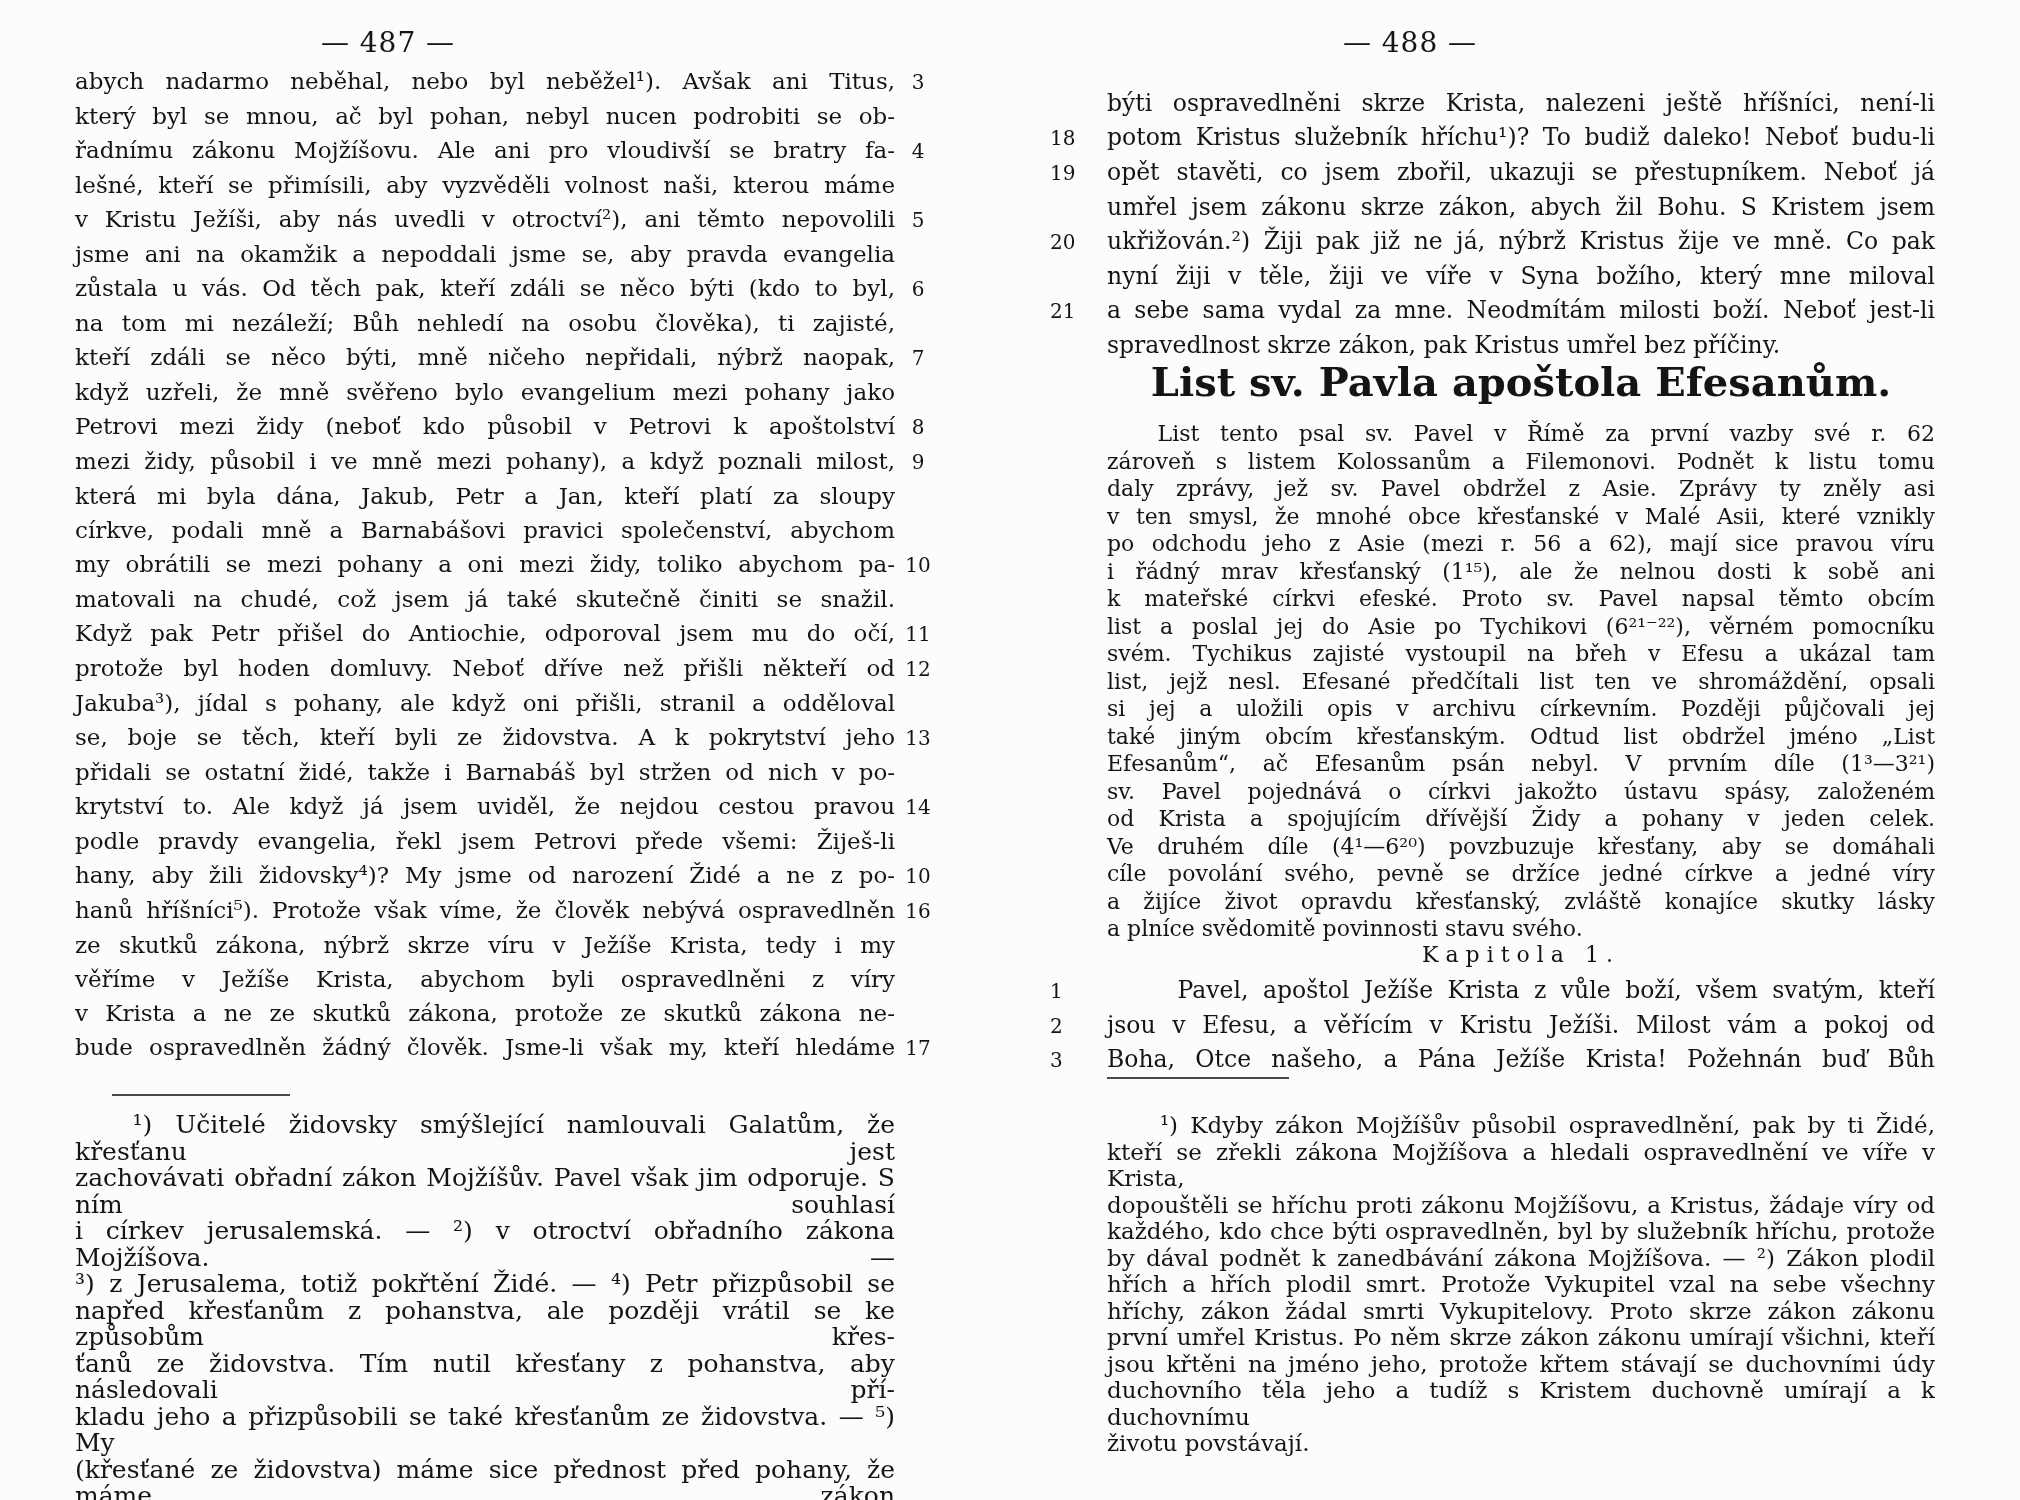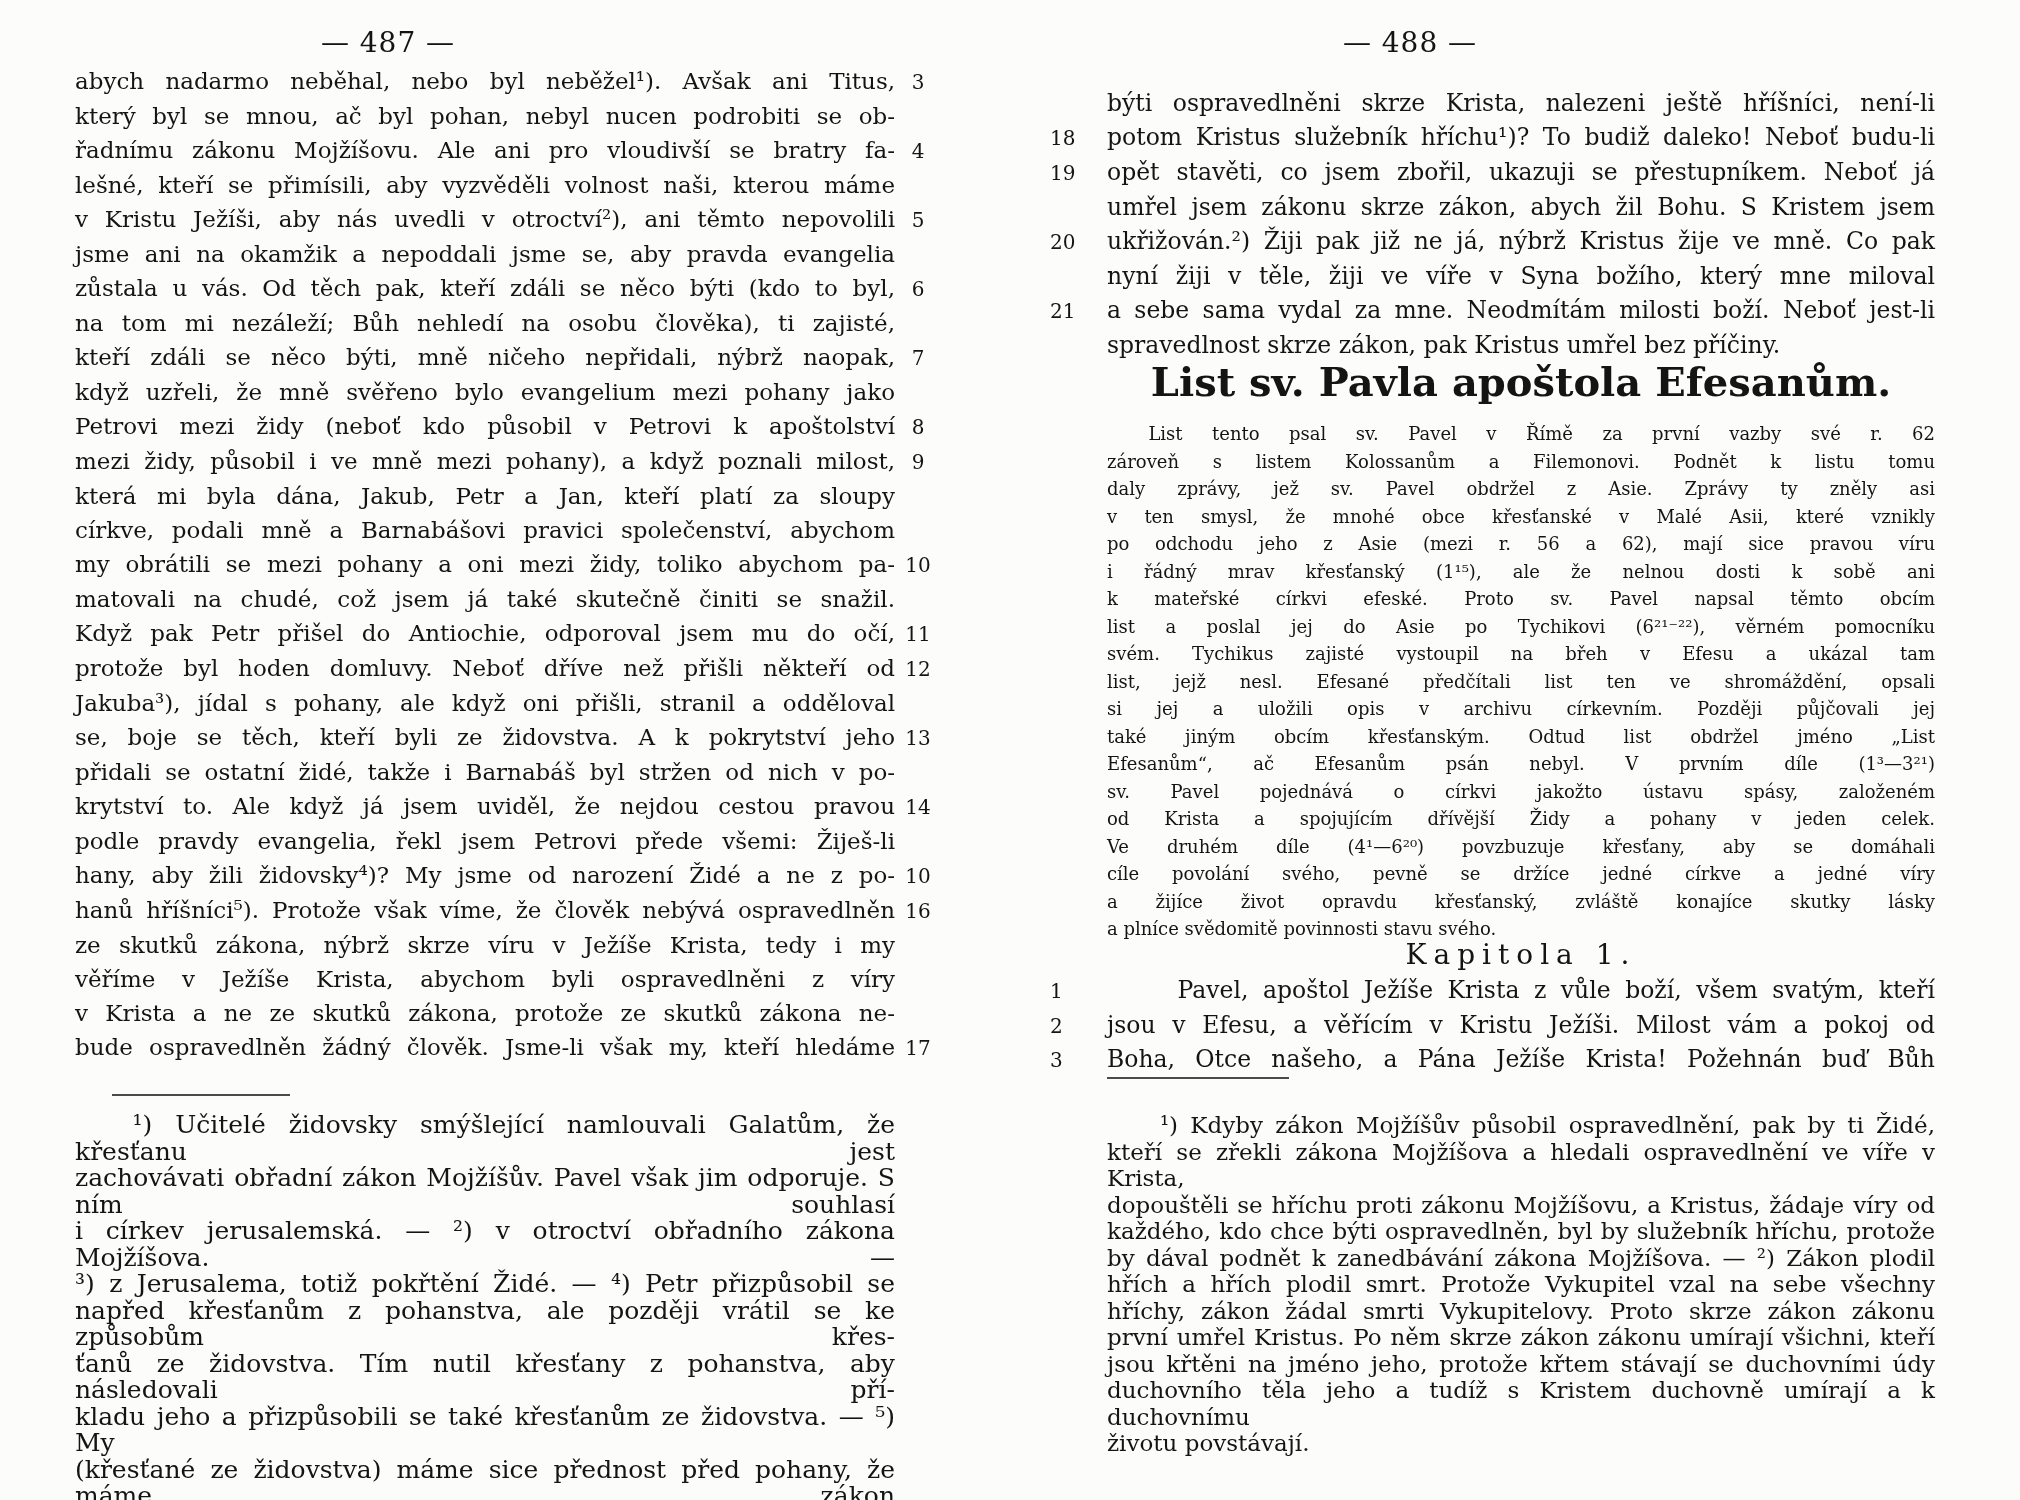--- a/index.html
+++ b/index.html
@@ -32,24 +32,24 @@
   .rule-left{top:1094px;left:112px;width:178px;}
   .rule-right{top:1077px;left:1107px;width:182px;}
 
   
   .right-body{top:86px;left:1050px;width:885px;font-size:23.5px;line-height:34px;}
   .right-body .vnum{width:57px;text-align:left;}
   .section-title{
     position:absolute;top:356px;left:1107px;width:828px;
     text-align:center;font-size:40px;font-weight:bold;line-height:52px;
   }
-  .intro{top:420px;left:1107px;width:828px;font-size:18px;line-height:27.5px;}
+  .intro{top:420px;left:1107px;width:828px;font-size:22px;line-height:27.5px;}
   .chapter-heading{
     position:absolute;top:938px;left:1107px;width:828px;
-    text-align:center;font-size:28px;letter-spacing:7px;line-height:34px;
+    text-align:center;font-size:22px;letter-spacing:7px;line-height:34px;
   }
   .chapter{top:974px;left:1050px;width:885px;font-size:23.5px;line-height:33.5px;}
   .chapter .vnum{width:57px;text-align:left;}
   .chapter .indent{text-indent:3em;}
   .right-foot{top:1112px;left:1107px;width:828px;font-size:23px;line-height:26.5px;}
 </style>
 </head>
 <body>
 
 <div>

